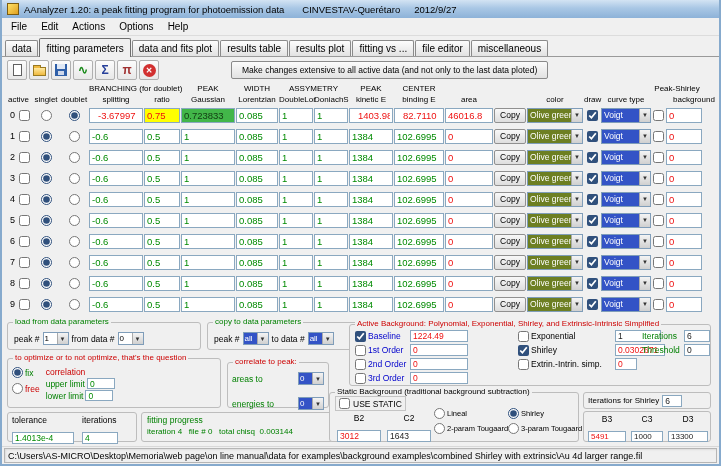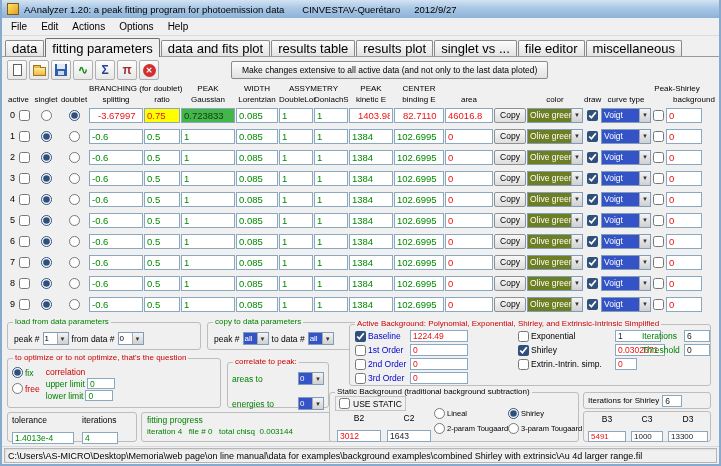--- a/index.html
+++ b/index.html
@@ -17,21 +17,21 @@
   .title-org { margin-left:18px; }
   .title-date { margin-left:14px; }
 
   
   .menubar { height:18px; display:flex; align-items:center; background:#f0f0f0;
              border-bottom:1px solid #dcdcdc; padding-left:2px; }
   .menu-item { padding:1px 7px; font-size:10px; }
 
   
   .tabbar { height:20px; display:flex; align-items:flex-end; padding-left:3px; background:#f0f0f0; }
-  .tab { font-size:13px; padding:0 6px; border:1px solid #8a8a8a; border-bottom:none;
+  .tab { font-size:10px; padding:0 6px; border:1px solid #8a8a8a; border-bottom:none;
          border-radius:2px 2px 0 0; background:linear-gradient(#fdfdfd,#e2e2e2);
          margin-right:1px; height:16px; display:flex; align-items:center; white-space:nowrap; }
   .tab.active { background:#f0f0f0; height:19px; margin-bottom:-1px; border-color:#6e6e6e;
                 position:relative; z-index:2; }
 
   .content { border-top:1px solid #9a9a9a; height:390px; padding:2px 3px; position:relative; }
 
   
   .toolbar { display:flex; align-items:center; gap:2px; height:22px; padding-left:2px; }
   .tbtn { width:20px; height:20px; border:1px solid #b0b0b0; border-radius:2px;
@@ -175,21 +175,21 @@
     <span class="menu-item">Options</span>
     <span class="menu-item">Help</span>
   </div>
 
   <div class="tabbar">
     <span class="tab">data</span>
     <span class="tab active">fitting parameters</span>
     <span class="tab">data and fits plot</span>
     <span class="tab">results table</span>
     <span class="tab">results plot</span>
-    <span class="tab">singlet vs ...</span>
+    <span class="tab">fitting vs ...</span>
     <span class="tab">file editor</span>
     <span class="tab">miscellaneous</span>
   </div>
 
   <div class="content">
 
     <div class="toolbar">
       <span class="tbtn">
           <span class="ic-page"></span>
         </span>

